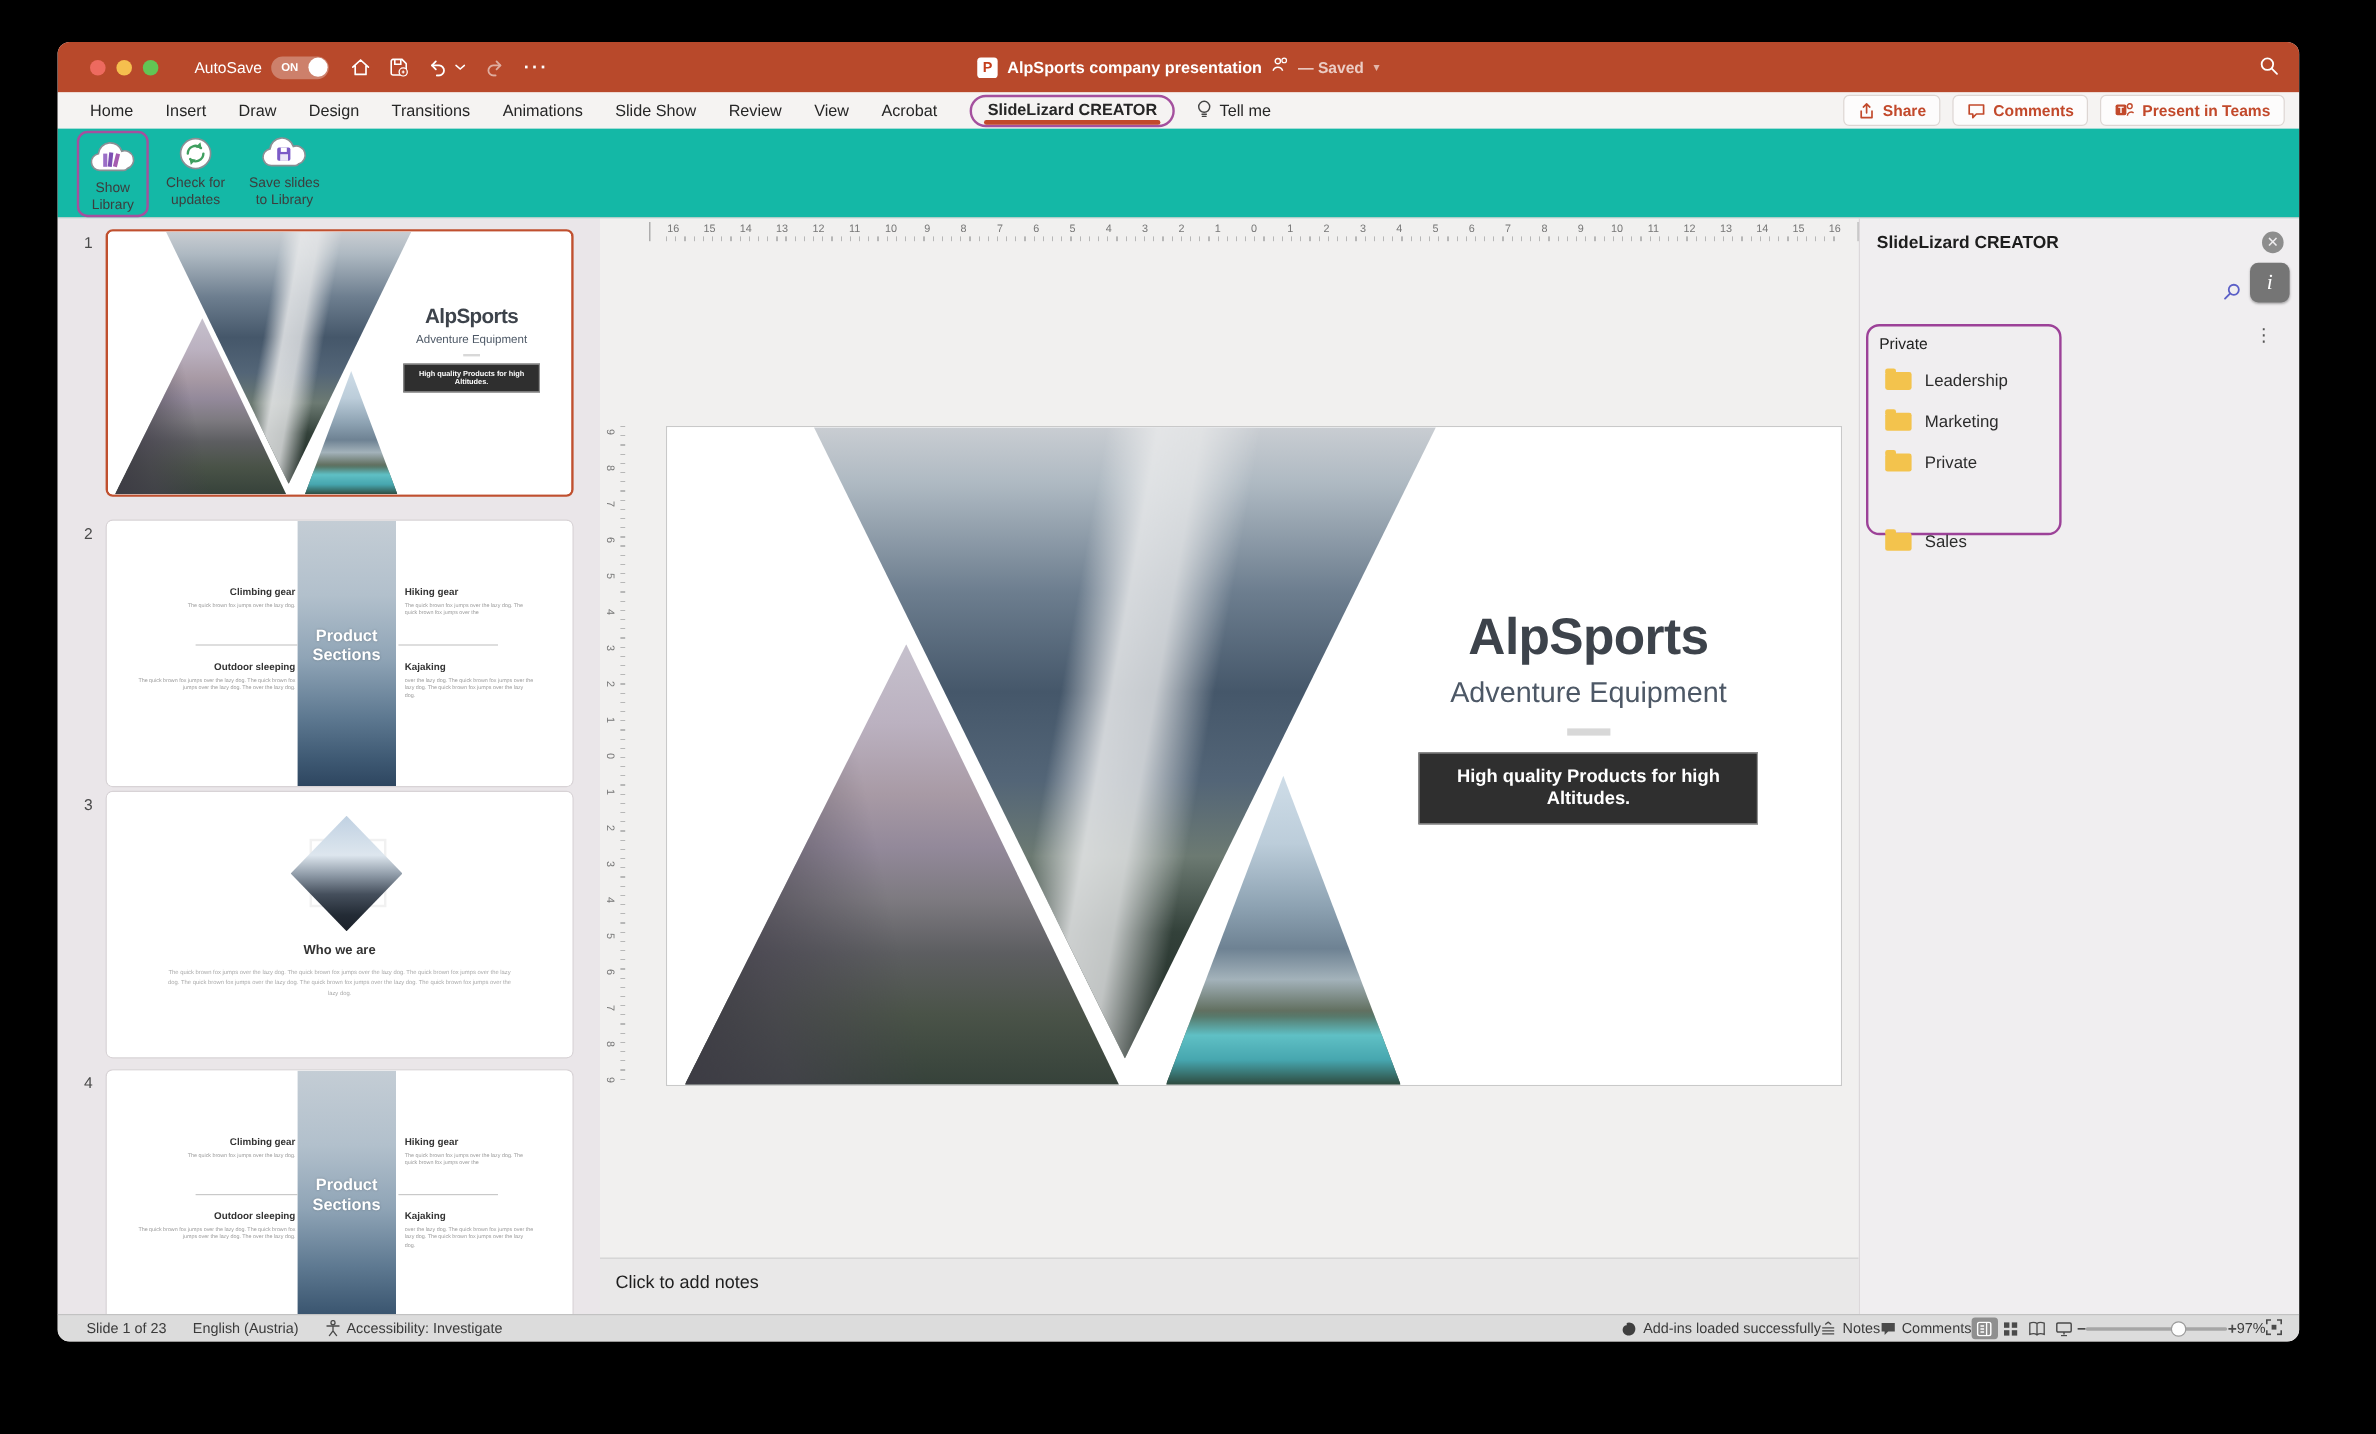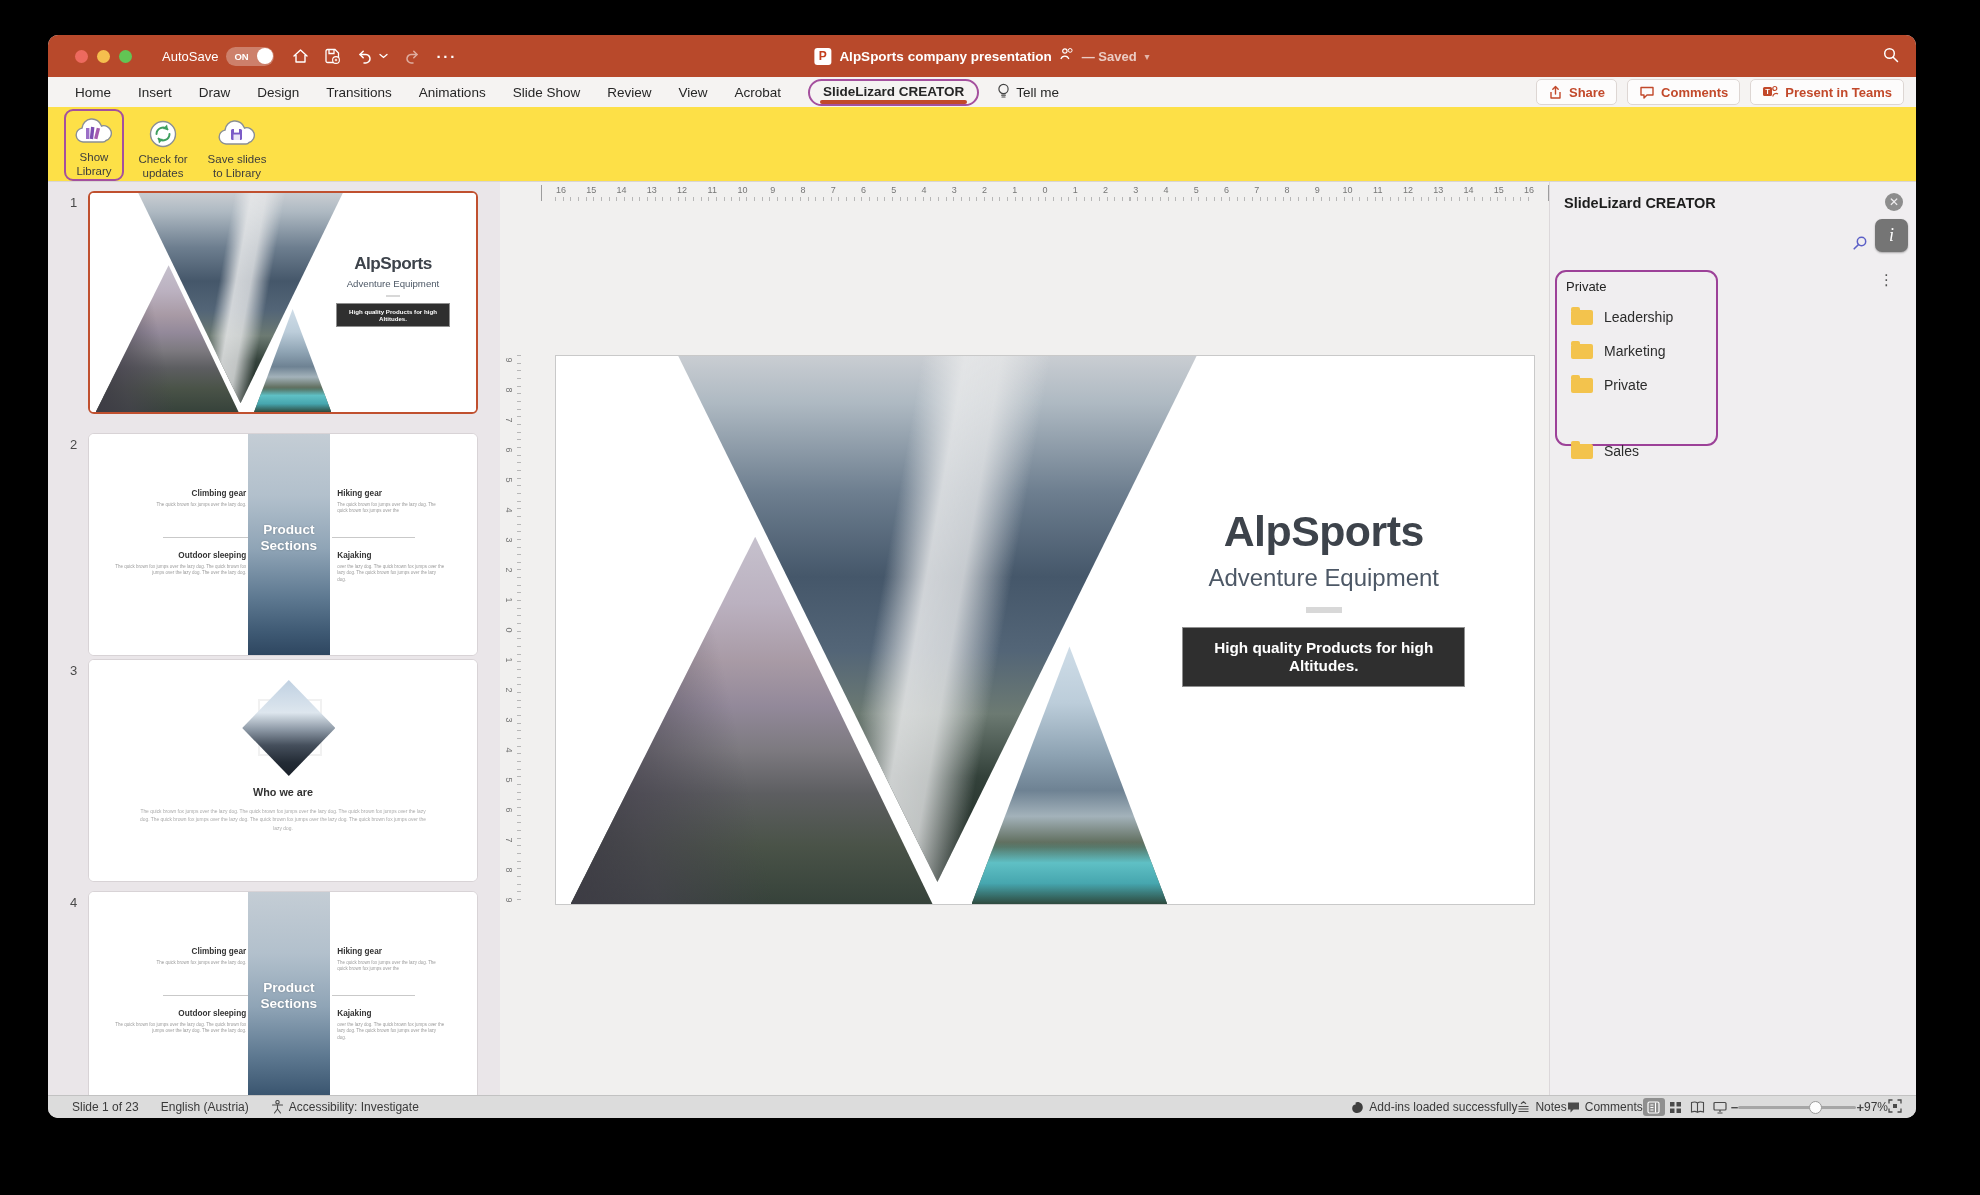--- a/index.html
+++ b/index.html
@@ -30,21 +30,21 @@
   
   .tabs { height:30px; display:flex; align-items:center; padding-left:27px; position:relative; background:#f5f3f2; }
   .tab { font-size:13.5px; color:#262626; margin-right:27px; cursor:default; }
   .tab-addin { position:relative; font-size:13.5px; font-weight:700; color:#262626; border:2px solid #a4509e; border-radius:14px; padding:3px 13px 5px; margin-right:10px; }
   .tab-addin::after { content:""; position:absolute; left:10px; right:10px; bottom:0px; height:4px; background:#c2492b; border-radius:2px; }
   .tellme { display:flex; align-items:center; gap:6px; font-size:13.5px; color:#262626; margin-left:8px; }
   .ribbon-actions { position:absolute; right:12px; top:2px; display:flex; gap:10px;border-radius:13px; }
   .ract { display:flex; align-items:center; gap:6px; border:1px solid #ddd6d3; background:#fdfcfc; border-radius:5px; padding:4px 11px; color:#c2492b; font-size:13px; font-weight:600; cursor:default; }
 
   
-  .toolbar { height:75px; border-bottom:1px solid #d9d5d4; display:flex; align-items:flex-end; padding-left:16px; background:#fde047; }
+  .toolbar { height:75px; border-bottom:1px solid #d9d5d4; display:flex; align-items:flex-start; padding-left:16px; background:#14b8a6; }
   .tool-btn { display:flex; flex-direction:column; align-items:center; width:74px; padding-top:7px; font-size:11.5px; color:#3d3d3d; line-height:1.2; text-align:center; }
   .tool-btn svg { margin-bottom:5px; }
   .tool-outline { border:2px solid #a4509e; border-radius:9px; margin:2px 2px 0 0; width:60px; }
   .tool-outline .tool-btn { width:56px; }
 
   
   .content { position:absolute; top:147px; bottom:23px; left:0; right:0; display:flex; }
 
   
   .thumbs { width:452px; background:#eae6e9; position:relative; overflow:hidden; flex:none; }
@@ -447,20 +447,23 @@
           <div class="tri tri-left"></div>
           <div class="tri tri-right"></div>
           <div class="comp-text">
             <div class="ct-title">AlpSports</div>
             <div class="ct-sub">Adventure Equipment</div>
             <div class="ct-div"></div>
             <span class="ct-tag">High quality Products for high Altitudes.</span>
           </div>
         </div>
       </div>
+      <div class="notesbar">
+        <span>Click to add notes</span>
+      </div>
     </div>
 
     <div class="panel">
       <div class="panel-title">SlideLizard CREATOR</div>
       <div class="panel-close">✕</div>
       <span class="search-mag">
         <svg width="16" height="16" viewBox="0 0 16 16">
             <circle cx="9.5" cy="6.5" r="4.2" fill="none" stroke="#5b5fc7" stroke-width="1.5"></circle>
             <path d="M6.3 9.7 L2.2 13.8" stroke="#5b5fc7" stroke-width="1.6" stroke-linecap="round"></path>
           </svg>

